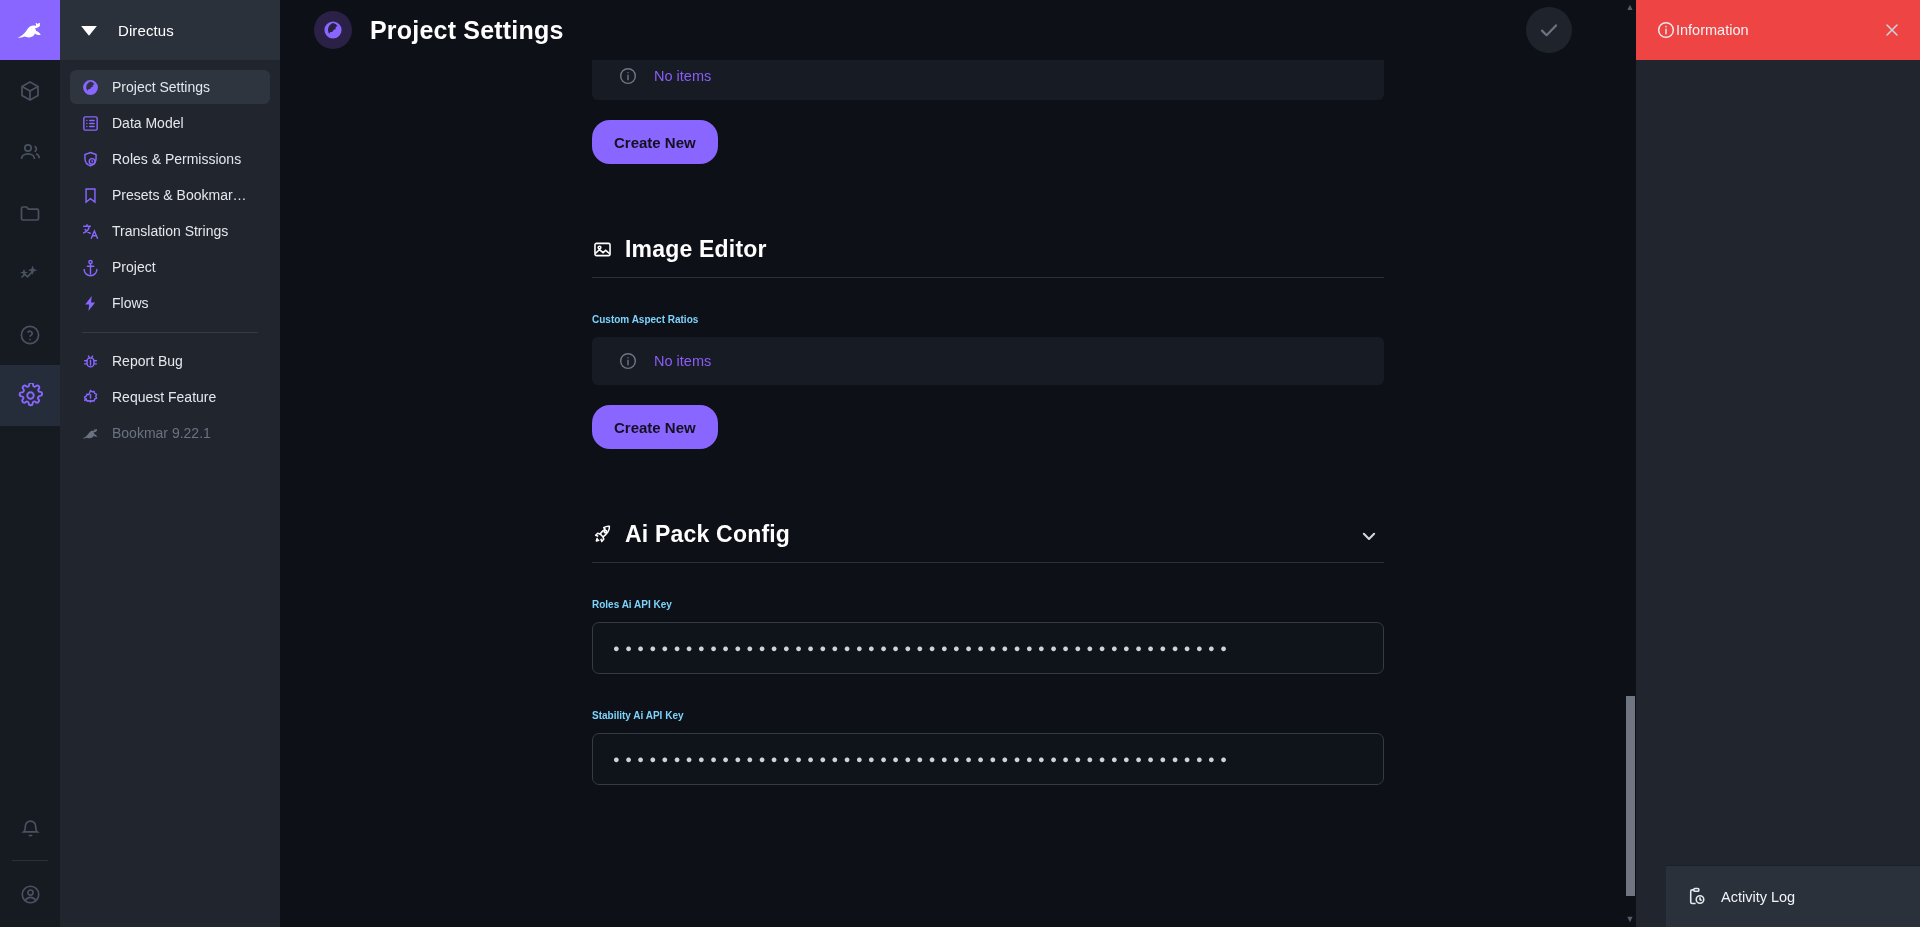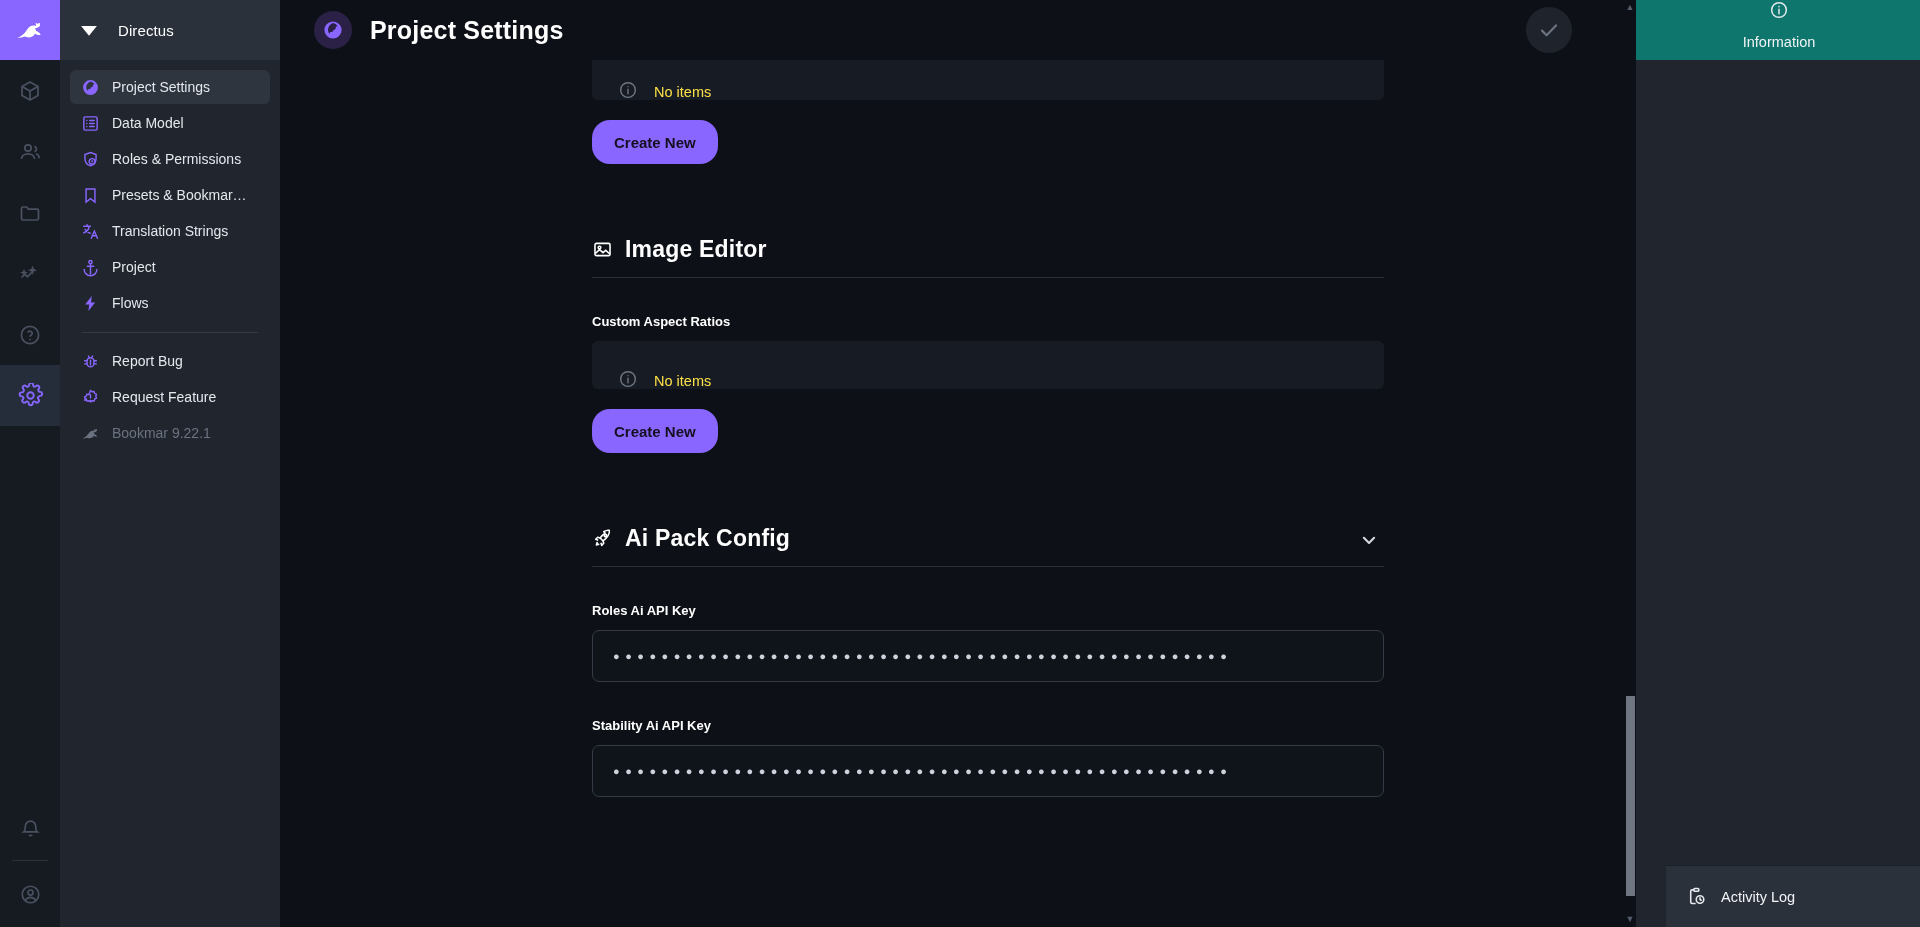--- a/index.html
+++ b/index.html
@@ -106,22 +106,22 @@
   }
   .content {
     width: 1360px;
     padding: 0 0 0 312px;
     margin-top: -8px;
   }
   .field-block { width: 792px; }
 
   .empty-box {
     height: 48px; background: #171c24; border-radius: 6px;
-    display: flex; align-items: flex-end; gap: 16px; padding: 0 26px;
-    color: #fde047; font-size: 14.5px;
+    display: flex; align-items: center; gap: 16px; padding: 0 26px;
+    color: #8b5cf6; font-size: 14.5px;
   }
   .empty-box .icircle {
     width: 20px; height: 20px; flex: 0 0 20px;
     display: flex; align-items: center; justify-content: center; color: #6f7682;
   }
   .create-btn {
     margin-top: 20px; height: 44px; padding: 0 22px;
     background: #8866ff; color: #14101f;
     font-size: 15px; font-weight: 700; border: none; border-radius: 18px;
     cursor: pointer; font-family: "Liberation Sans", sans-serif;
@@ -134,21 +134,21 @@
     position: relative;
   }
   .section-head .sico { color: #ffffff; display: flex; align-items: center; }
   .section-head h2 { font-size: 23px; font-weight: 700; color: #ffffff; letter-spacing: .2px; }
   .section-chevron {
     position: absolute; right: 4px; top: 4px;
     color: #d2d6dd; cursor: pointer; display: flex;
   }
 
   .field-label {
-    margin-top: 36px; font-size: 13px; font-weight: 700; color: #ffffff;
+    margin-top: 36px; font-size: 10px; font-weight: 700; color: #7dd3fc;
   }
   .input-box {
     margin-top: 12px; width: 792px; height: 52px;
     background: #0f141b; border: 1px solid #343b46; border-radius: 7px;
     display: flex; align-items: center; padding: 0 20px;
     cursor: text;
   }
   .dots {
     color: #ccd3dd; font-size: 11px; letter-spacing: 5.5px;
     white-space: nowrap; overflow: hidden; line-height: 1;
@@ -169,21 +169,21 @@
   }
 
   
   .drawer {
     width: 284px; height: 927px; flex: 0 0 284px;
     background: #21262e; display: flex; flex-direction: column;
     position: relative;
   }
   .drawer-header {
     height: 60px; display: flex; align-items: center;
-    padding: 0 18px 0 20px; gap: 14px; background: #0f766e; flex-direction: column;
+    padding: 0 18px 0 20px; background: #ef4444;
   }
   .drawer-header .dtitle { font-size: 14.5px; color: #f1f3f6; flex: 1 1 auto; }
   .drawer-close { color: #cdd2da; cursor: pointer; display: flex; }
   .drawer-body { flex: 1 1 auto; background: #21262e; }
   .drawer-footer {
     height: 62px; display: flex; align-items: center; gap: 14px;
     padding-left: 20px; background: #2b313b; border-top: 1px solid #1b2026;
     cursor: pointer;
     margin-left: 30px;
   }

